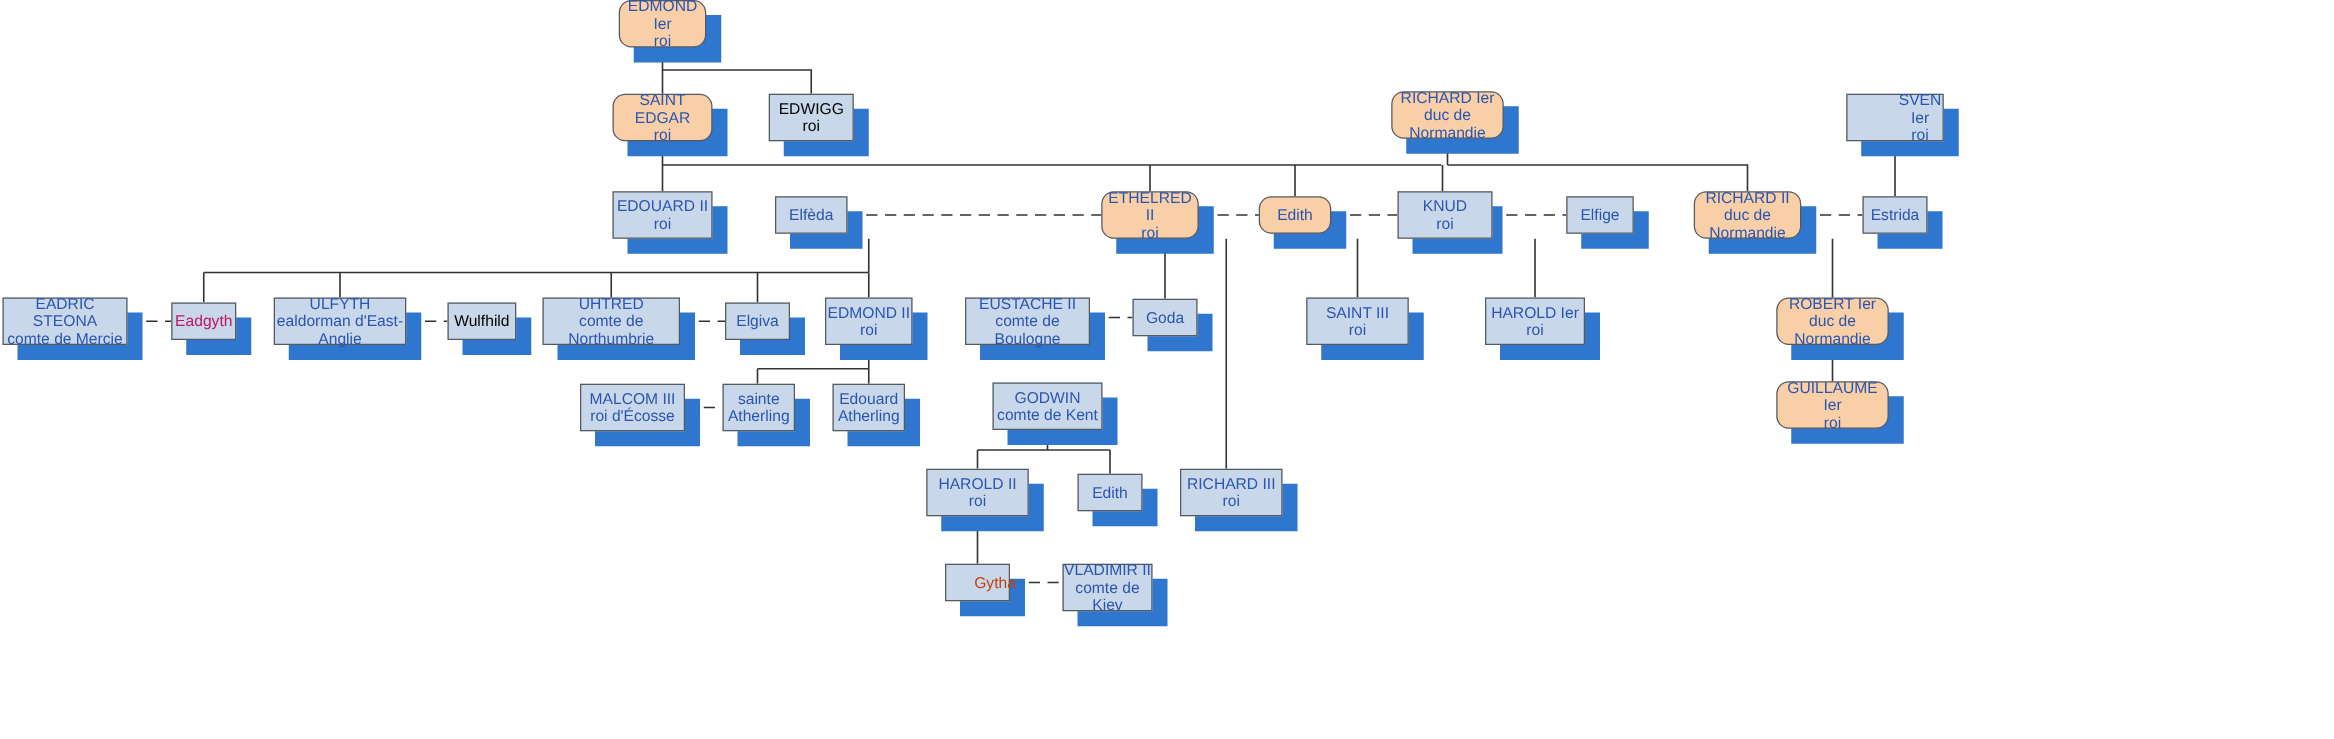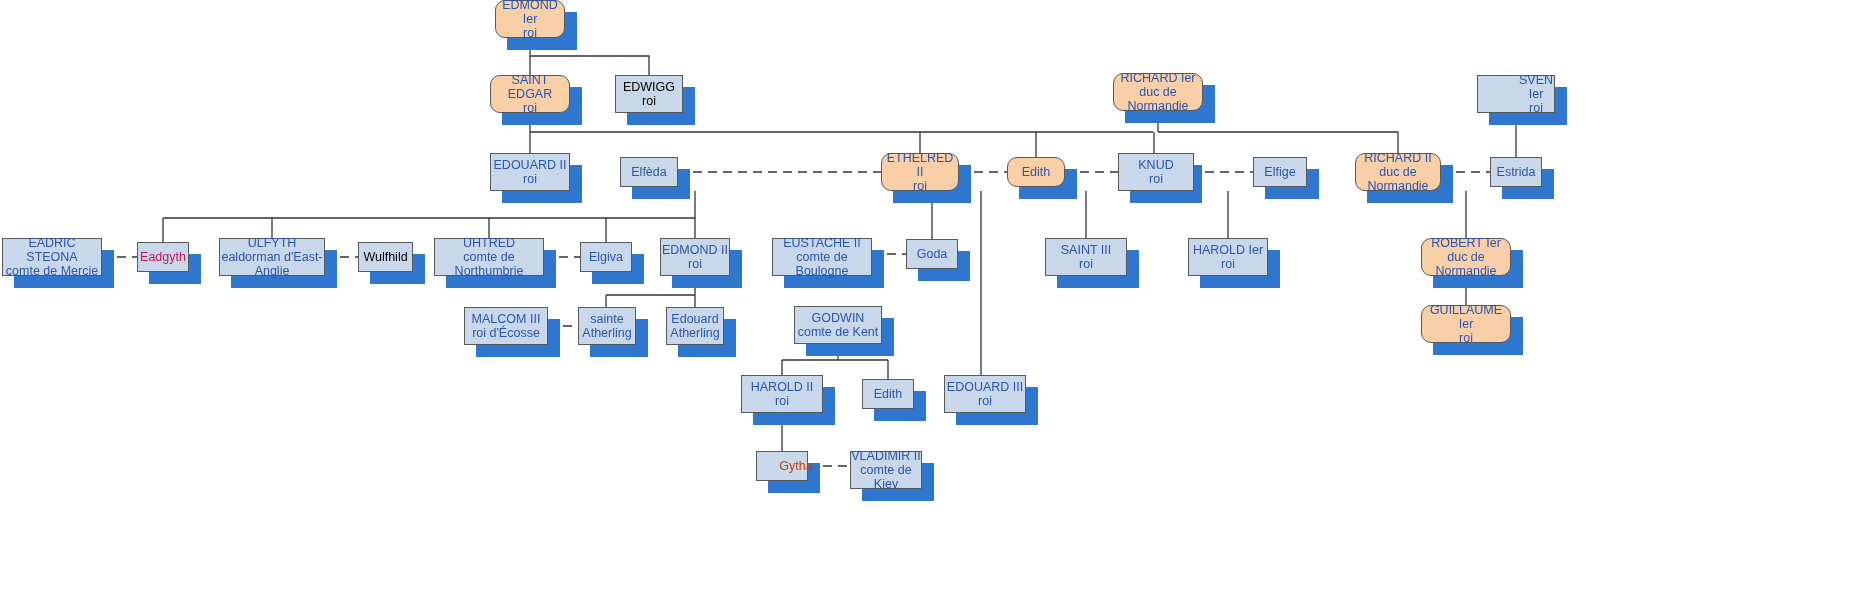--- a/index.html
+++ b/index.html
@@ -209,21 +209,21 @@
     <div class="node blue" style="left: 741px; top: 375px; width: 82px; height: 38px; border-color: rgb(85, 90, 94); color: rgb(42, 86, 176); background: rgb(201, 215, 234);">
       <div class="l1">HAROLD II</div>
       <div class="l2">roi</div>
     </div>
     <div class="shadow" style="left: 874px; top: 391px; width: 52px; height: 30px; background: rgb(47, 118, 206);"></div>
     <div class="node blue" style="left: 862px; top: 379px; width: 52px; height: 30px; border-color: rgb(85, 90, 94); color: rgb(42, 86, 176); background: rgb(201, 215, 234);">
       <div class="l1">Edith</div>
     </div>
     <div class="shadow" style="left: 956px; top: 387px; width: 82px; height: 38px; background: rgb(47, 118, 206);"></div>
     <div class="node blue" style="left: 944px; top: 375px; width: 82px; height: 38px; border-color: rgb(85, 90, 94); color: rgb(42, 86, 176); background: rgb(201, 215, 234);">
-      <div class="l1">EDOUARD III</div>
+      <div class="l1">RICHARD III</div>
       <div class="l2">roi</div>
     </div>
     <div class="shadow" style="left: 768px; top: 463px; width: 52px; height: 30px; background: rgb(47, 118, 206);"></div>
     <div class="node blue" style="left: 756px; top: 451px; width: 52px; height: 30px; border-color: rgb(85, 90, 94); color: #c2410c; background: rgb(201, 215, 234); padding-left: 28px;">
       <div class="l1">Gytha</div>
     </div>
     <div class="shadow" style="left: 862px; top: 463px; width: 72px; height: 38px; background: rgb(47, 118, 206);"></div>
     <div class="node blue" style="left: 850px; top: 451px; width: 72px; height: 38px; border-color: rgb(85, 90, 94); color: rgb(42, 86, 176); background: rgb(201, 215, 234);">
       <div class="l1">VLADIMIR II</div>
       <div class="l2">comte de Kiev</div>

